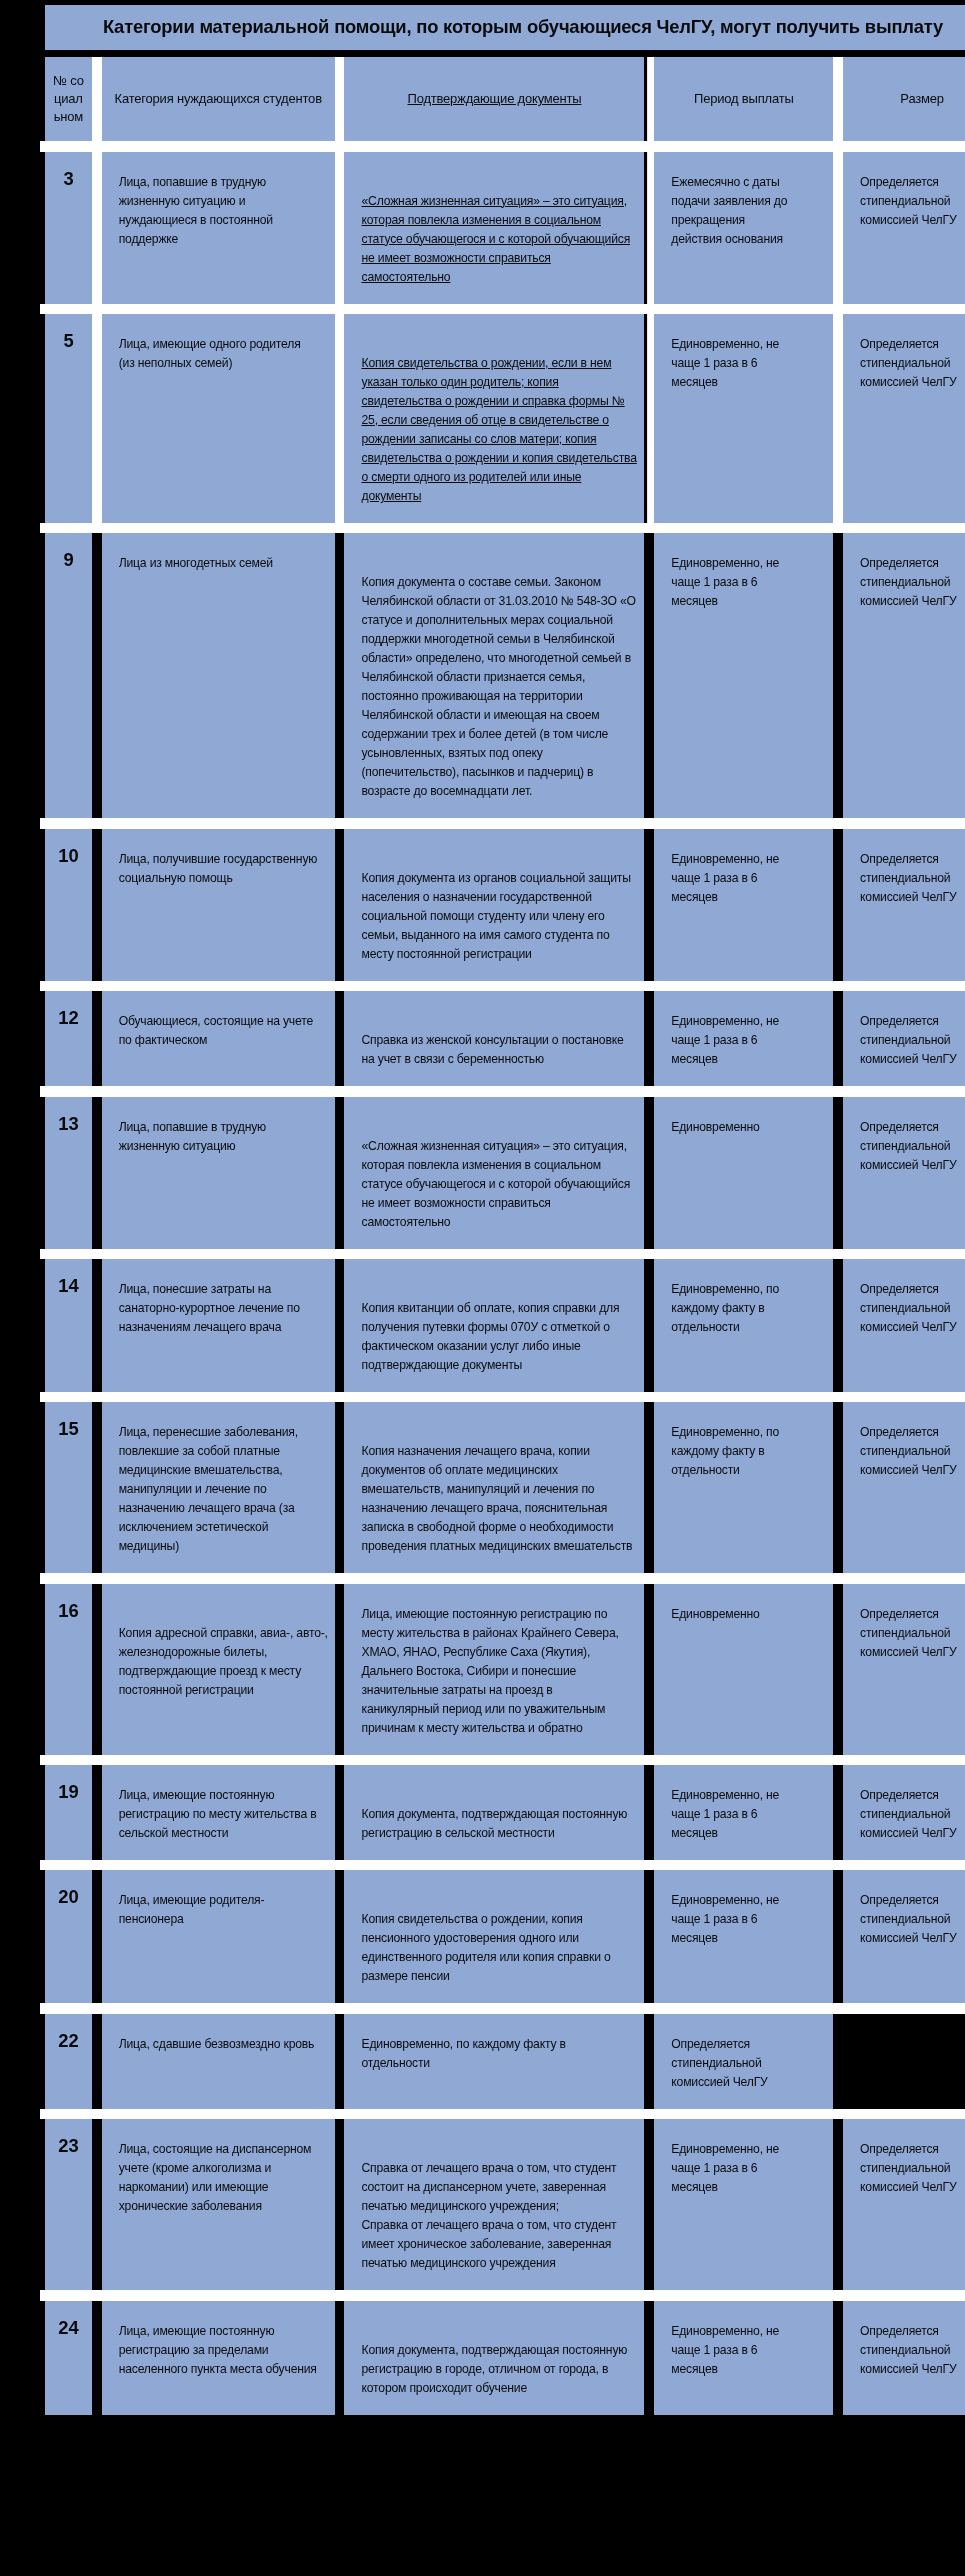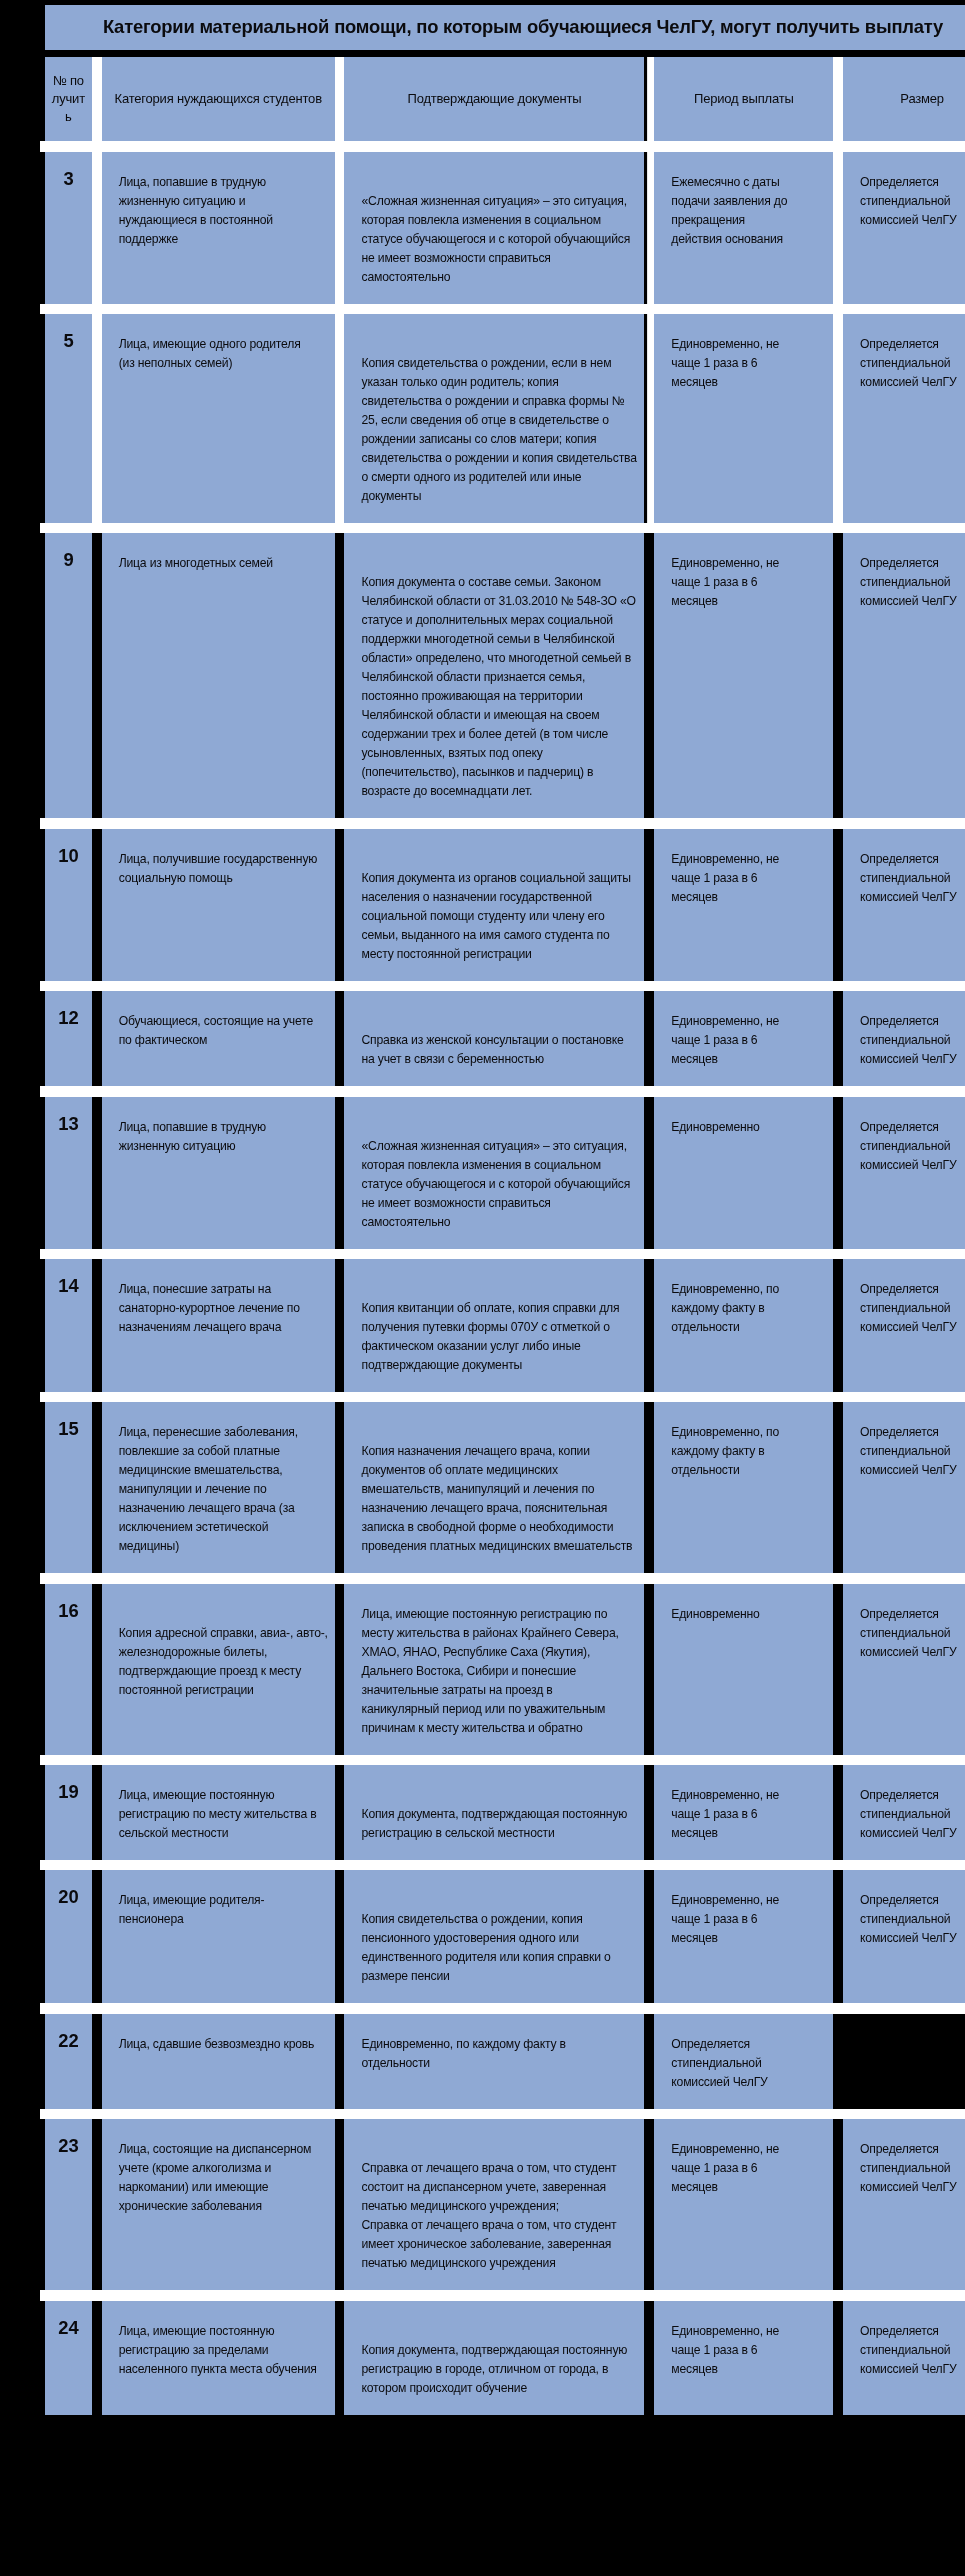--- a/index.html
+++ b/index.html
@@ -58,21 +58,21 @@
     align-items:center;
     justify-content:center;
     text-align:center;
     padding:7.3px 6.1px;
     font-size:13px;
     font-weight:500;
     line-height:18.4px;
   }
   .header-row .c-h-num{word-break:break-all;}
   
-  .gap-white .c-doc{box-shadow:3.1px 0 0 0 var(--c-bg);}
+  .gap-white .c-doc{box-shadow:3.1px 0 0 0 var(--c-bg);text-decoration:underline;}
   .c-num{
     text-align:center;
     padding:16px 3.7px 12.2px 3.7px;
     font-size:18.4px;
     font-weight:700;
     line-height:21px;
   }
   .c-doc{white-space:pre-line;padding-right:5px;}
   .c-period{padding-right:38px;}
   .c-amount{padding-right:34px;}
@@ -87,21 +87,21 @@
 
 <div class="page">
 
   <header class="title-bar">
     <span>Категории материальной помощи, по которым обучающиеся ЧелГУ, могут получить выплату</span>
   </header>
 
   <div class="title-band"></div>
 
   <section class="row header-row gap-white">
-    <div class="cell c-h-num">№ получить</div>
+    <div class="cell c-h-num">№ социальном</div>
     <div class="cell">Категория нуждающихся студентов</div>
     <div class="cell c-doc">Подтверждающие документы</div>
     <div class="cell">Период выплаты</div>
     <div class="cell">Размер</div>
   </section>
 
   <div id="rows">
   <div class="sep"></div>
   <section class="row gap-white">
     <div class="cell c-num">

